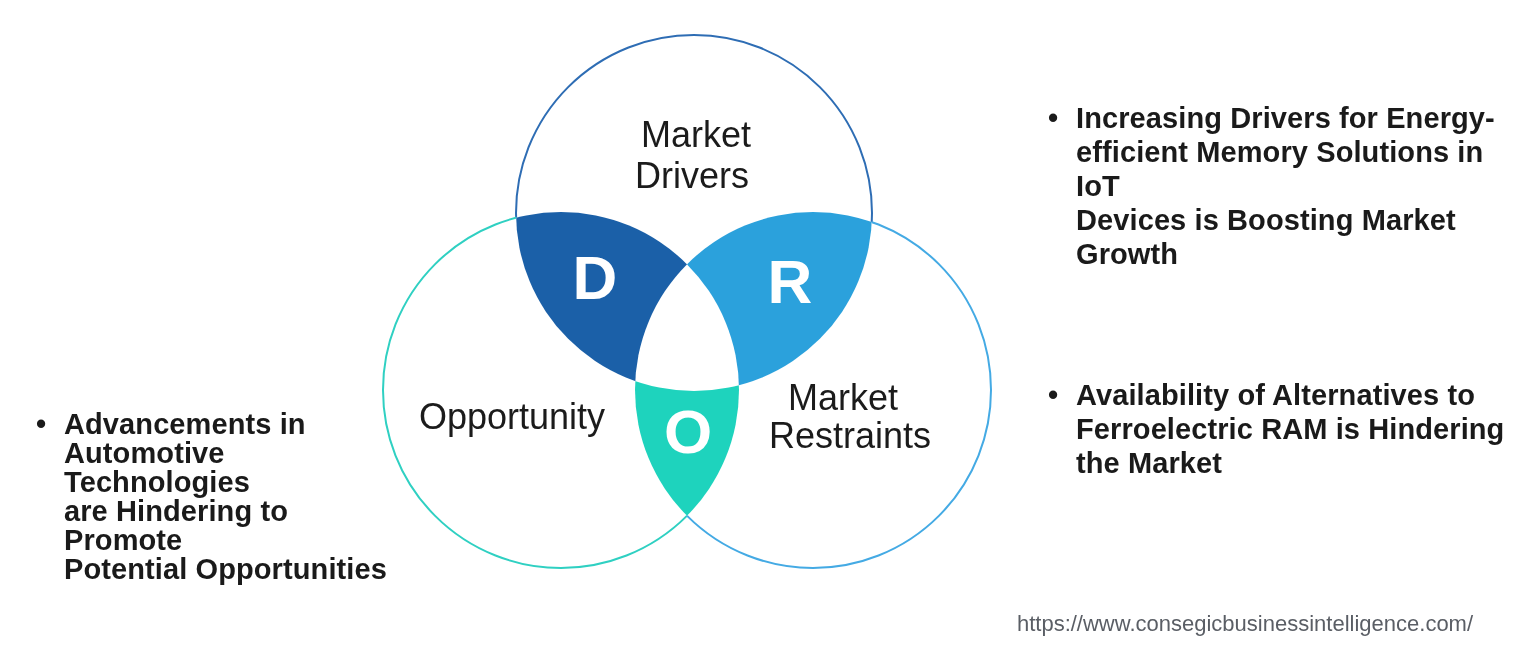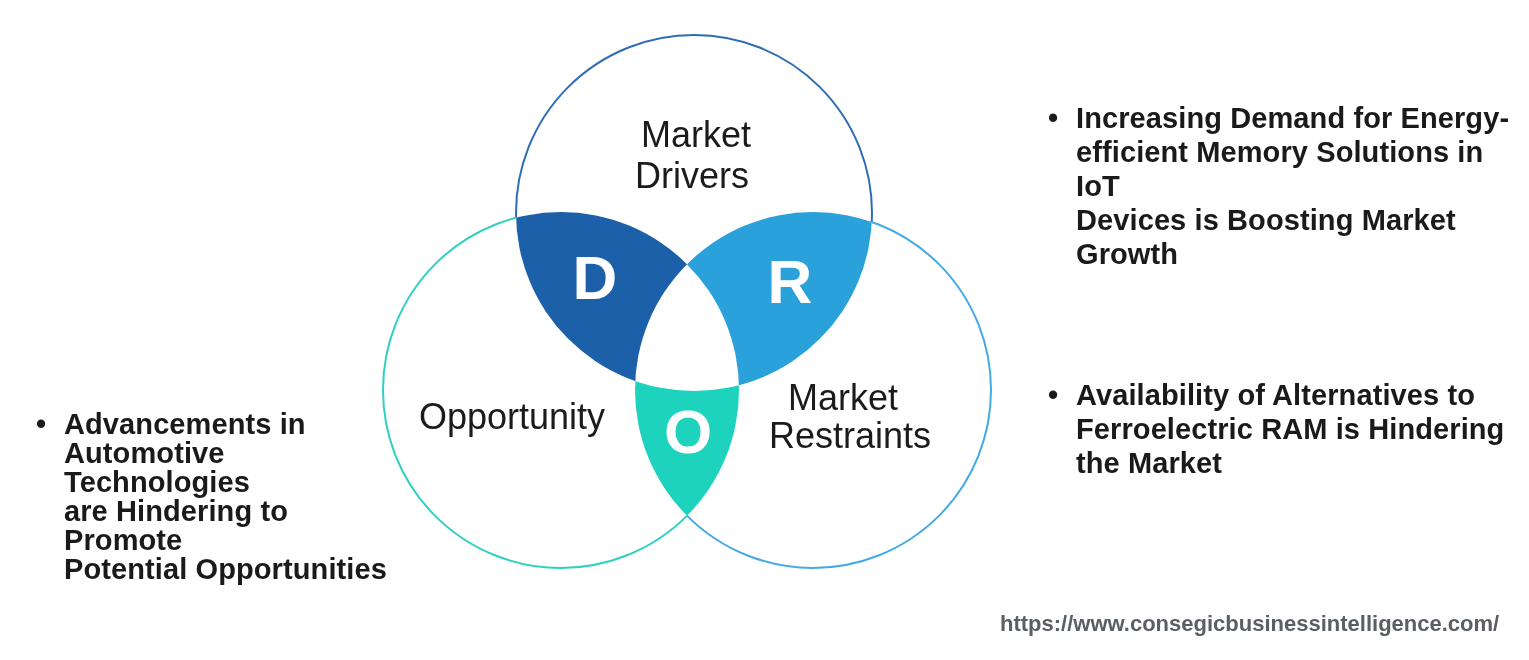--- a/index.html
+++ b/index.html
@@ -48,21 +48,21 @@
   #bullet-right-bottom { left: 1042px; top: 378px; width: 470px; }
   #bullet-right-top .btext, #bullet-right-top .marker,
   #bullet-right-bottom .btext, #bullet-right-bottom .marker { line-height: 34px; }
 
   .footer-url {
     position: absolute;
     left: 1000px; top: 611px; width: 490px;
     text-align: center;
     color: #5a5e65;
     font-size: 22px;
-    font-weight: 700;
+    font-weight: 400;
   }
 </style>
 </head>
 <body>
 
 <div id="canvas">
 
   <svg class="venn" width="1529" height="660" viewBox="0 0 1529 660">
     <defs>
       <clipPath id="clipTop">
@@ -126,21 +126,21 @@
   <div class="bullet-block" id="bullet-left">
     <span class="marker">•</span>
     <div class="btext">Advancements in
 Automotive Technologies
 are Hindering to Promote
 Potential Opportunities</div>
   </div>
 
   <div class="bullet-block" id="bullet-right-top">
     <span class="marker">•</span>
-    <div class="btext">Increasing Demand for Energy-
+    <div class="btext">Increasing Drivers for Energy-
 efficient Memory Solutions in IoT
 Devices is Boosting Market Growth</div>
   </div>
 
   <div class="bullet-block" id="bullet-right-bottom">
     <span class="marker">•</span>
     <div class="btext">Availability of Alternatives to
 Ferroelectric RAM is Hindering
 the Market</div>
   </div>

